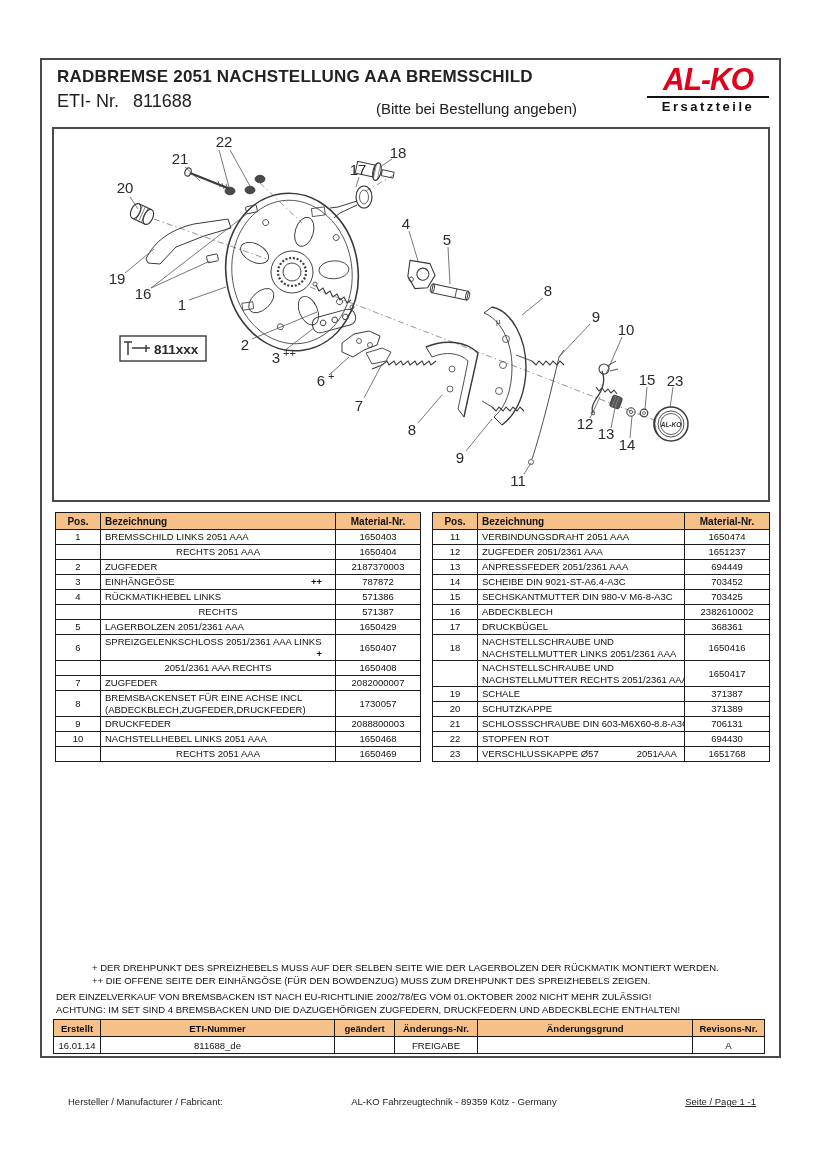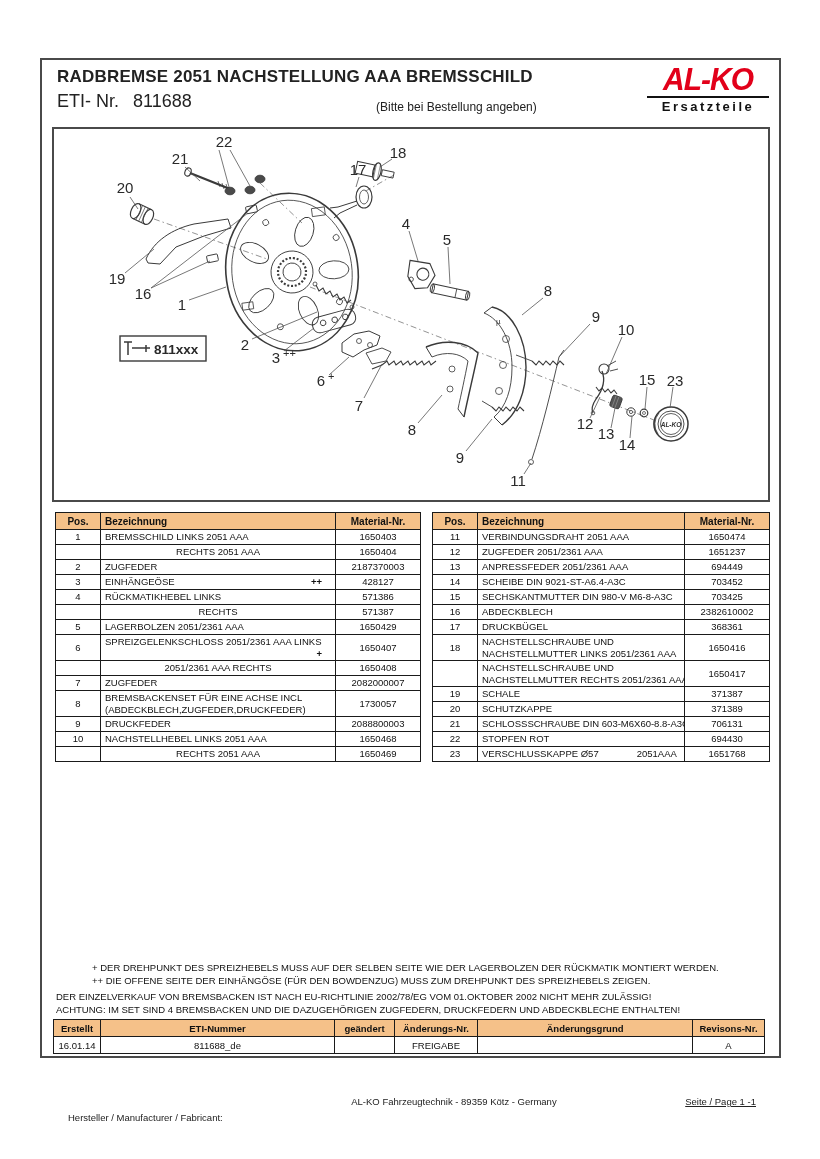--- a/index.html
+++ b/index.html
@@ -9,21 +9,21 @@
     -webkit-font-smoothing:antialiased;
   }
   .frame{
     position:absolute;left:40px;top:58px;width:737px;height:996px;
     border:2px solid #4a4a4a;background:#fff;
   }
   
   .doc-title{position:absolute;left:15px;top:7px;font-size:17px;font-weight:bold;color:#222;letter-spacing:.2px;text-align:center;}
   .eti-line{position:absolute;left:15px;top:31px;font-size:18px;color:#222;}
   .eti-num{margin-left:14px;text-align:center;}
-  .order-note{position:absolute;left:334px;top:40px;font-size:12px;color:#222;}
+  .order-note{position:absolute;left:334px;top:40px;font-size:15px;color:#222;}
   .logo{position:absolute;right:8px;top:5px;width:126px;text-align:center;}
   .alko{font-size:30px;line-height:30px;font-weight:bold;font-style:italic;color:#E2001A;letter-spacing:-1px;transform:scaleY(1.05);}
   .logo-rule{height:0;border-top:2px solid #111;margin:1px 2px 1px 2px;}
   .ersatz{font-size:13px;font-weight:bold;letter-spacing:2.5px;color:#111;}
   
   .diagram-box{position:absolute;left:10px;top:67px;width:714px;height:371px;border:2px solid #4a4a4a;background:#fff;}
   .diagram-box svg{display:block;}
   
   table.parts{border-collapse:collapse;table-layout:fixed;font-size:9.5px;position:absolute;top:452px;background:#fff;}
   table.parts.left{left:13px;width:365px;}
@@ -41,21 +41,21 @@
   
   .notes{position:absolute;left:14px;top:901px;width:710px;font-size:9.5px;line-height:13px;color:#111;}
   .notes .pair{margin-bottom:3px;margin-left:36px;}
   
   table.rev{border-collapse:collapse;table-layout:fixed;font-size:9.5px;position:absolute;left:11px;top:959px;width:711px;background:#fff;}
   .rev th,.rev td{border:1px solid #1a1a1a;height:14px;padding:1px 3px;text-align:center;overflow:hidden;white-space:nowrap;}
   .rev thead th{background:#F5C189;font-weight:bold;}
   
   .page-footer{position:absolute;left:40px;top:1096px;width:740px;display:flex;justify-content:space-between;
     font-size:9.5px;color:#222;padding:0;box-sizing:border-box;}
-  .page-footer .fl{margin-left:28px;margin-top:16px;}
+  .page-footer .fl{margin-left:28px;}
   .page-footer .fr{margin-right:24px;text-decoration:underline;}
   
   .ln{stroke:#3a3a3a;fill:none;}
   .leader{stroke:#555;stroke-width:0.8;fill:none;}
   .dashdot{stroke:#777;stroke-width:0.8;fill:none;stroke-dasharray:6 3 1.5 3;}
   text.callout{font-size:15px;fill:#2a2a2a;text-anchor:middle;}
   text.callout-sup{font-size:11px;fill:#2a2a2a;text-anchor:start;}
 </style>
 </head>
 <body>
@@ -346,21 +346,21 @@
           <td>
             <div><span>ZUGFEDER</span></div>
           </td>
           <td class="mat">2187370003</td>
         </tr>
         <tr>
           <td class="pos">3</td>
           <td>
             <div><span>EINHÄNGEÖSE</span><span class="mark">++</span></div>
           </td>
-          <td class="mat">428127</td>
+          <td class="mat">787872</td>
         </tr>
         <tr>
           <td class="pos">4</td>
           <td>
             <div><span>RÜCKMATIKHEBEL LINKS</span></div>
           </td>
           <td class="mat">571386</td>
         </tr>
         <tr class="cont">
           <td class="pos"></td>

